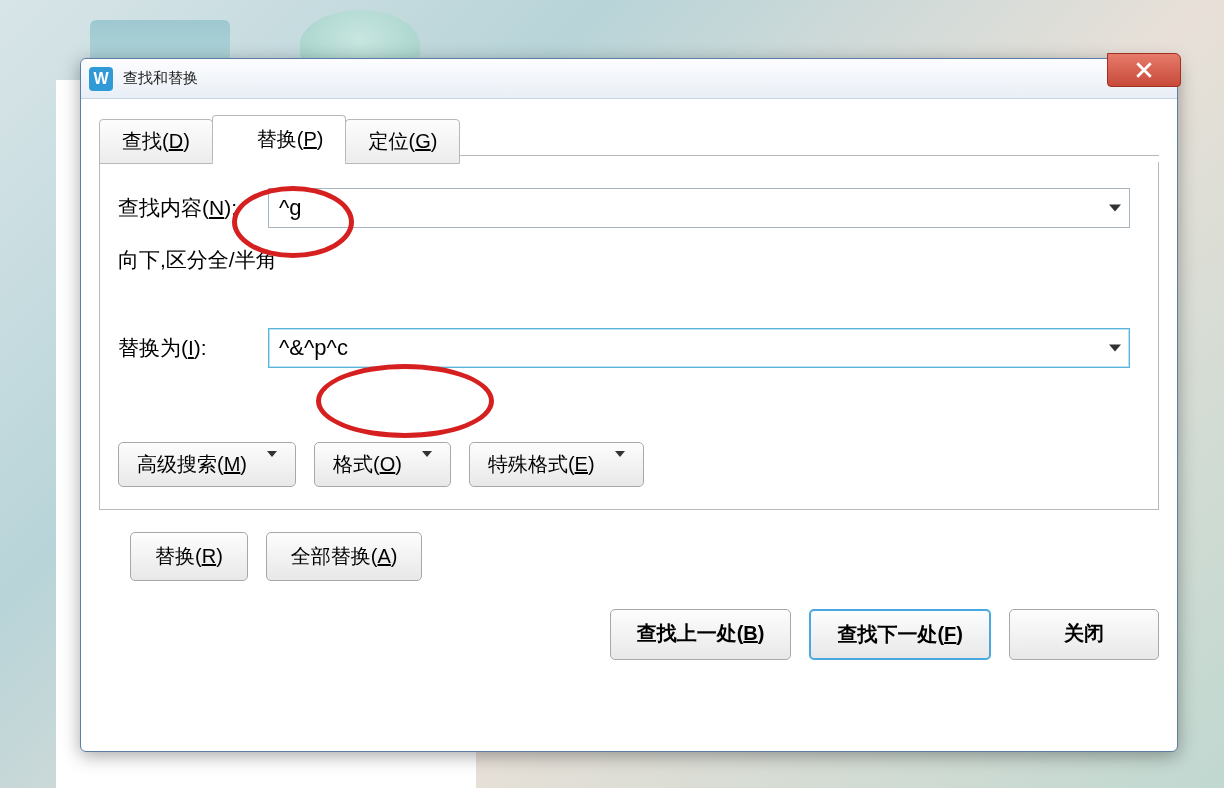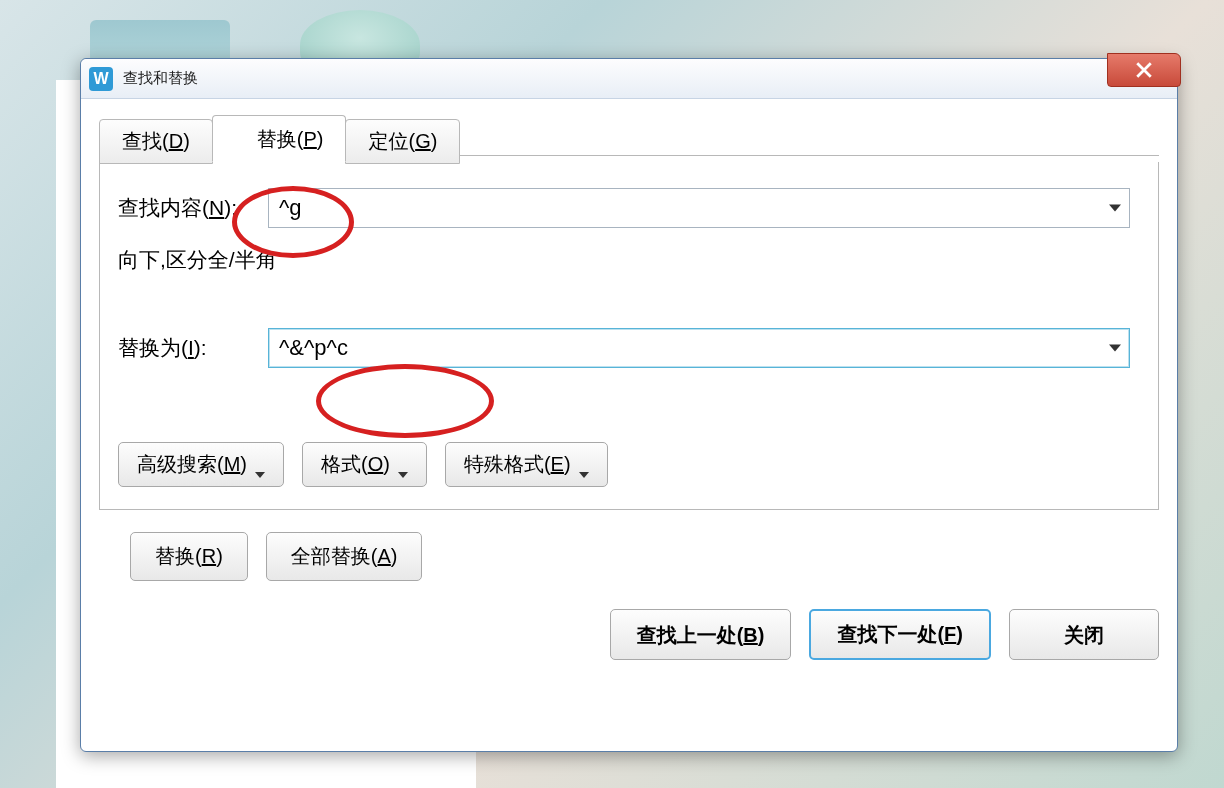--- a/index.html
+++ b/index.html
@@ -126,21 +126,21 @@
   .options-row .val { font-size:21px; }
 
   .adv-row { display:flex; gap:18px; margin-top: 24px; }
   .btn {
     border:1px solid #a8a8a8;
     background: linear-gradient(#fdfdfd,#e8e8e8);
     border-radius:5px;
     padding: 8px 18px;
     font-size:20px;
     cursor:pointer;
-    display:inline-flex; align-items:flex-end; gap:8px;
+    display:inline-flex; align-items:flex-start; gap:20px;
   }
   .btn .caret2 {
     width:0;height:0;border-left:5px solid transparent;border-right:5px solid transparent;border-top:6px solid #333;
   }
   .btn u { text-decoration: underline; }
 
   .mid-row { display:flex; gap:18px; margin-top: 22px; margin-left: 31px; }
   .btn-wide { padding:10px 24px; }
 
   .footer-row { display:flex; justify-content:flex-end; gap:18px; margin-top: 28px; font-weight: bold; }

